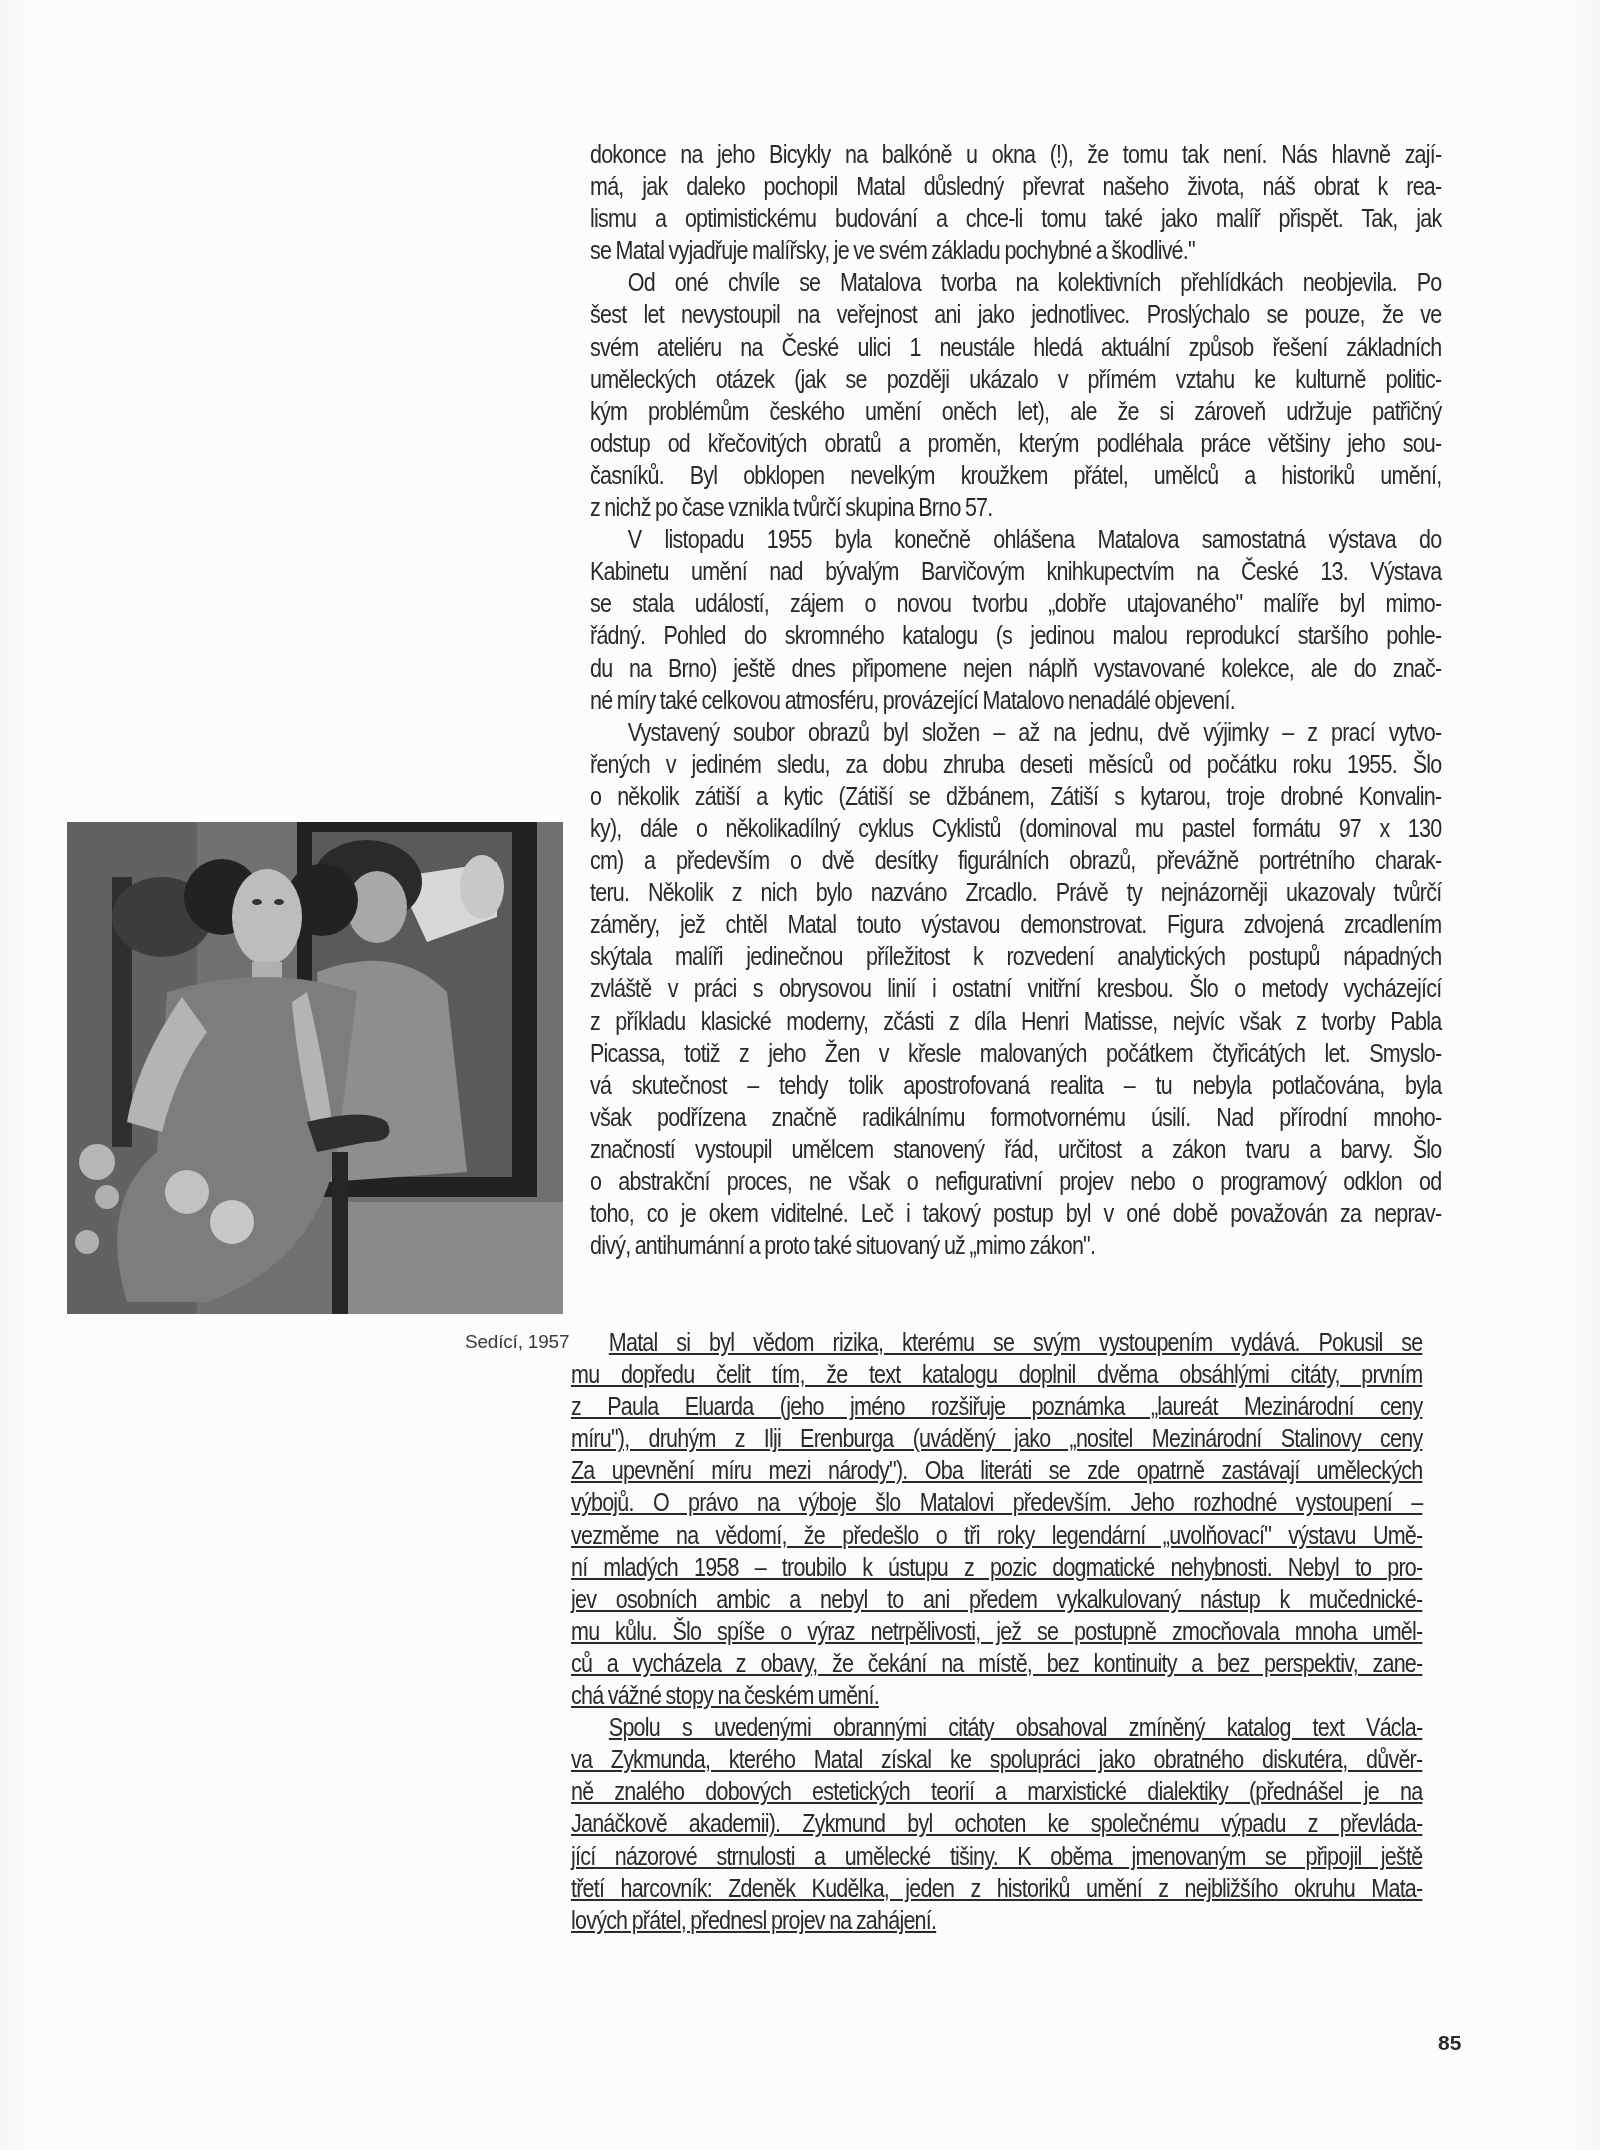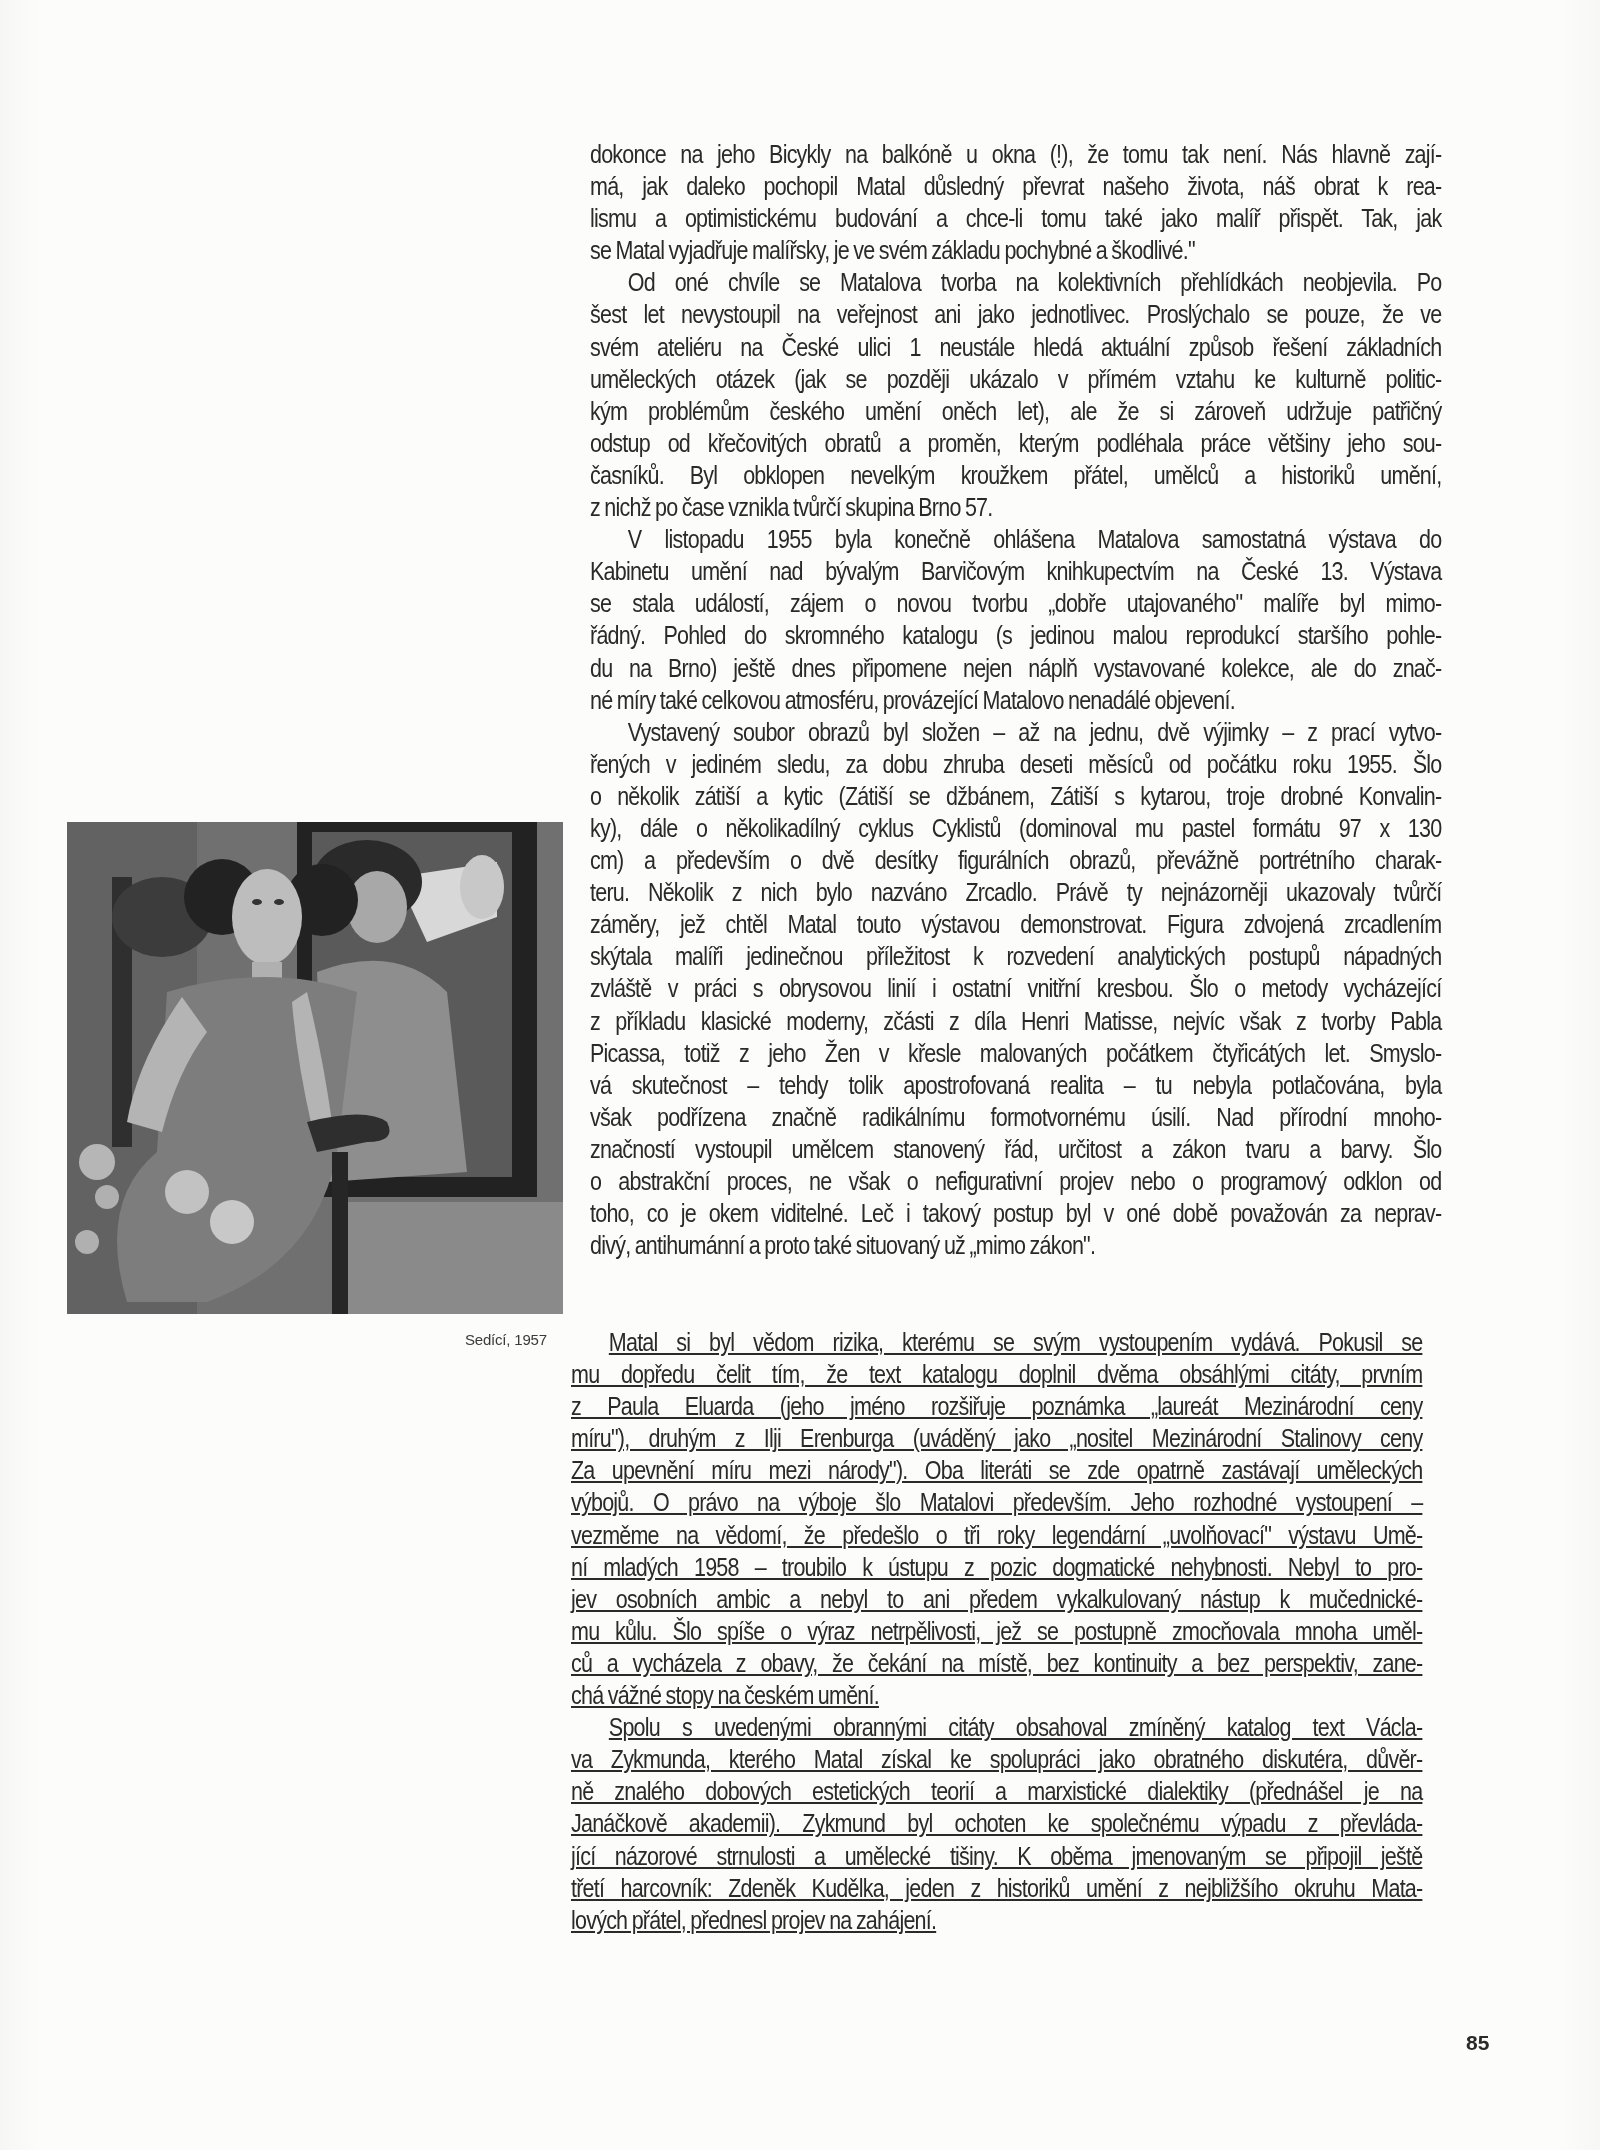--- a/index.html
+++ b/index.html
@@ -53,33 +53,32 @@
       height: 492px;
       background: #6d6d6d;
       overflow: hidden;
     }
     .painting svg { display: block; width: 100%; height: 100%; }
     .caption {
       position: absolute;
       left: 465px;
       top: 1331px;
       font-family: "Liberation Sans", sans-serif;
-      font-size: 15px;
+      font-size: 19px;
       color: #3a3a3a;
       letter-spacing: -0.2px;
     }
     .page-number {
       position: absolute;
       left: 1438px;
       top: 2031px;
       font-family: "Liberation Sans", sans-serif;
       font-weight: bold;
       font-size: 21px;
       color: #2a2a2a;
-      margin-left: 28px;
     }
   </style>
 </head>
 <body>
 
 <div class="page">
 
   <div class="painting" role="img" aria-label="Black-and-white reproduction of a painting: a seated woman with dark hair resting her chin on her hand, reflected in a large framed mirror, with a patterned chair and a window view.">
     <svg viewBox="0 0 496 492" preserveAspectRatio="none">
 

